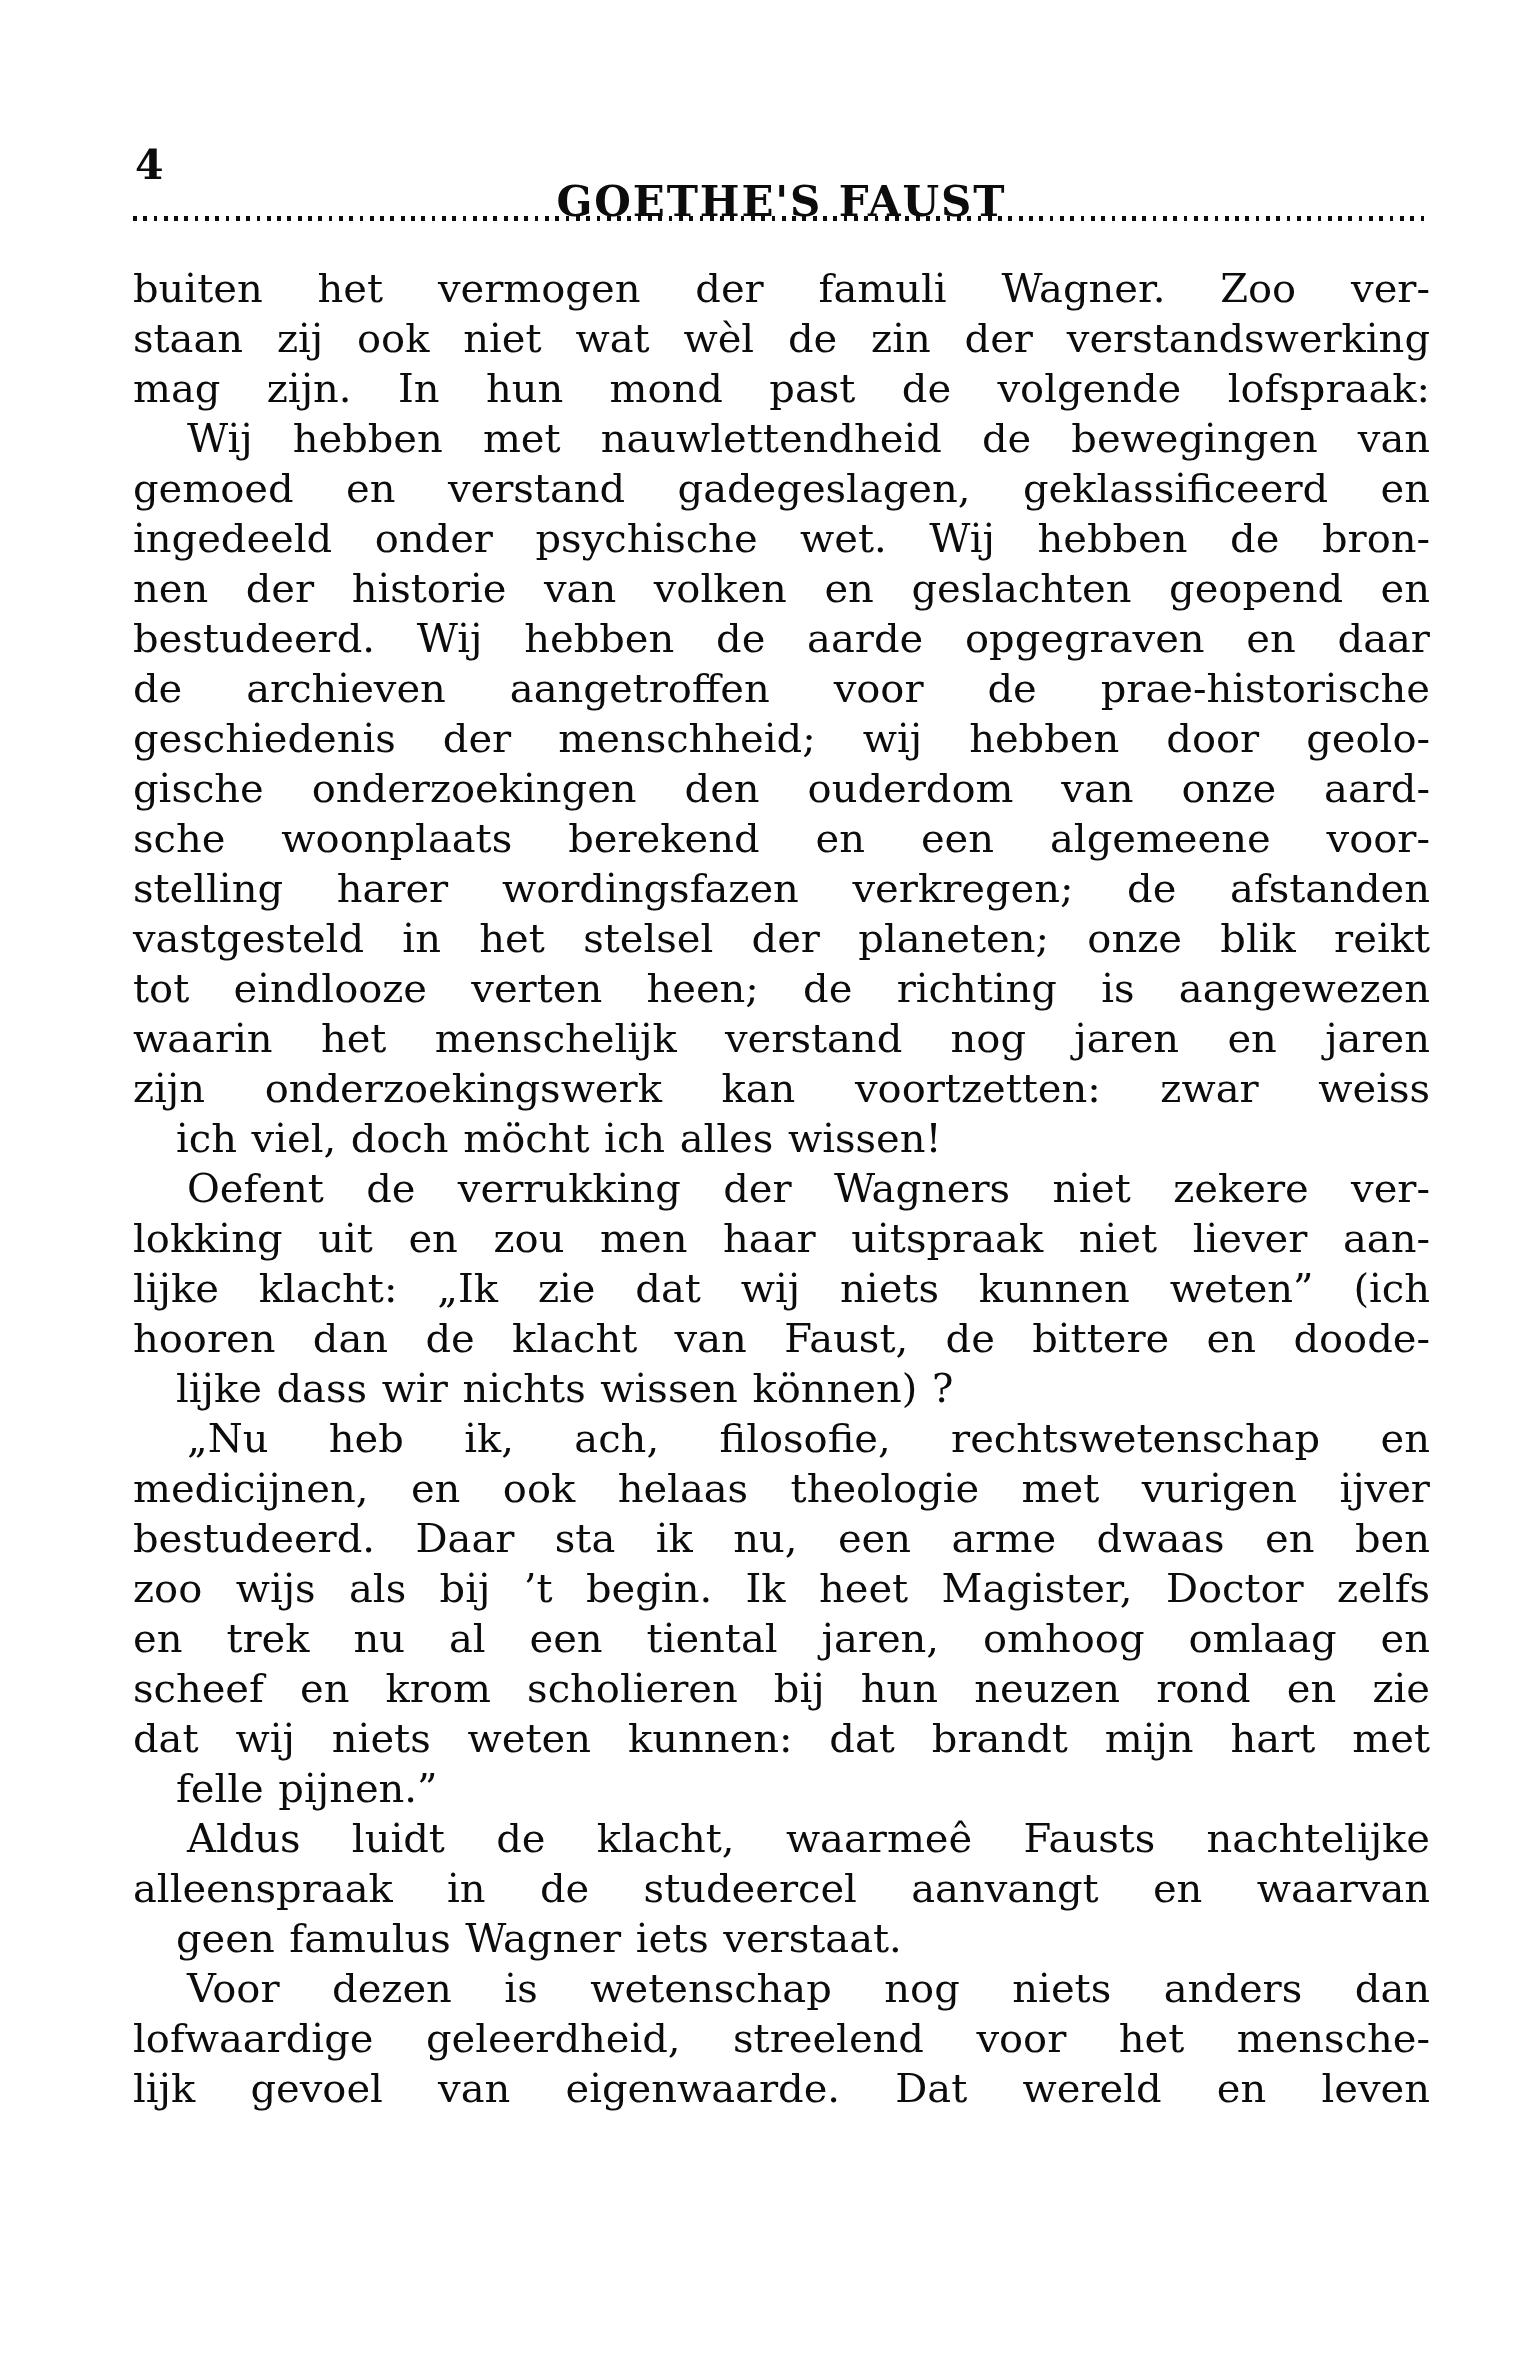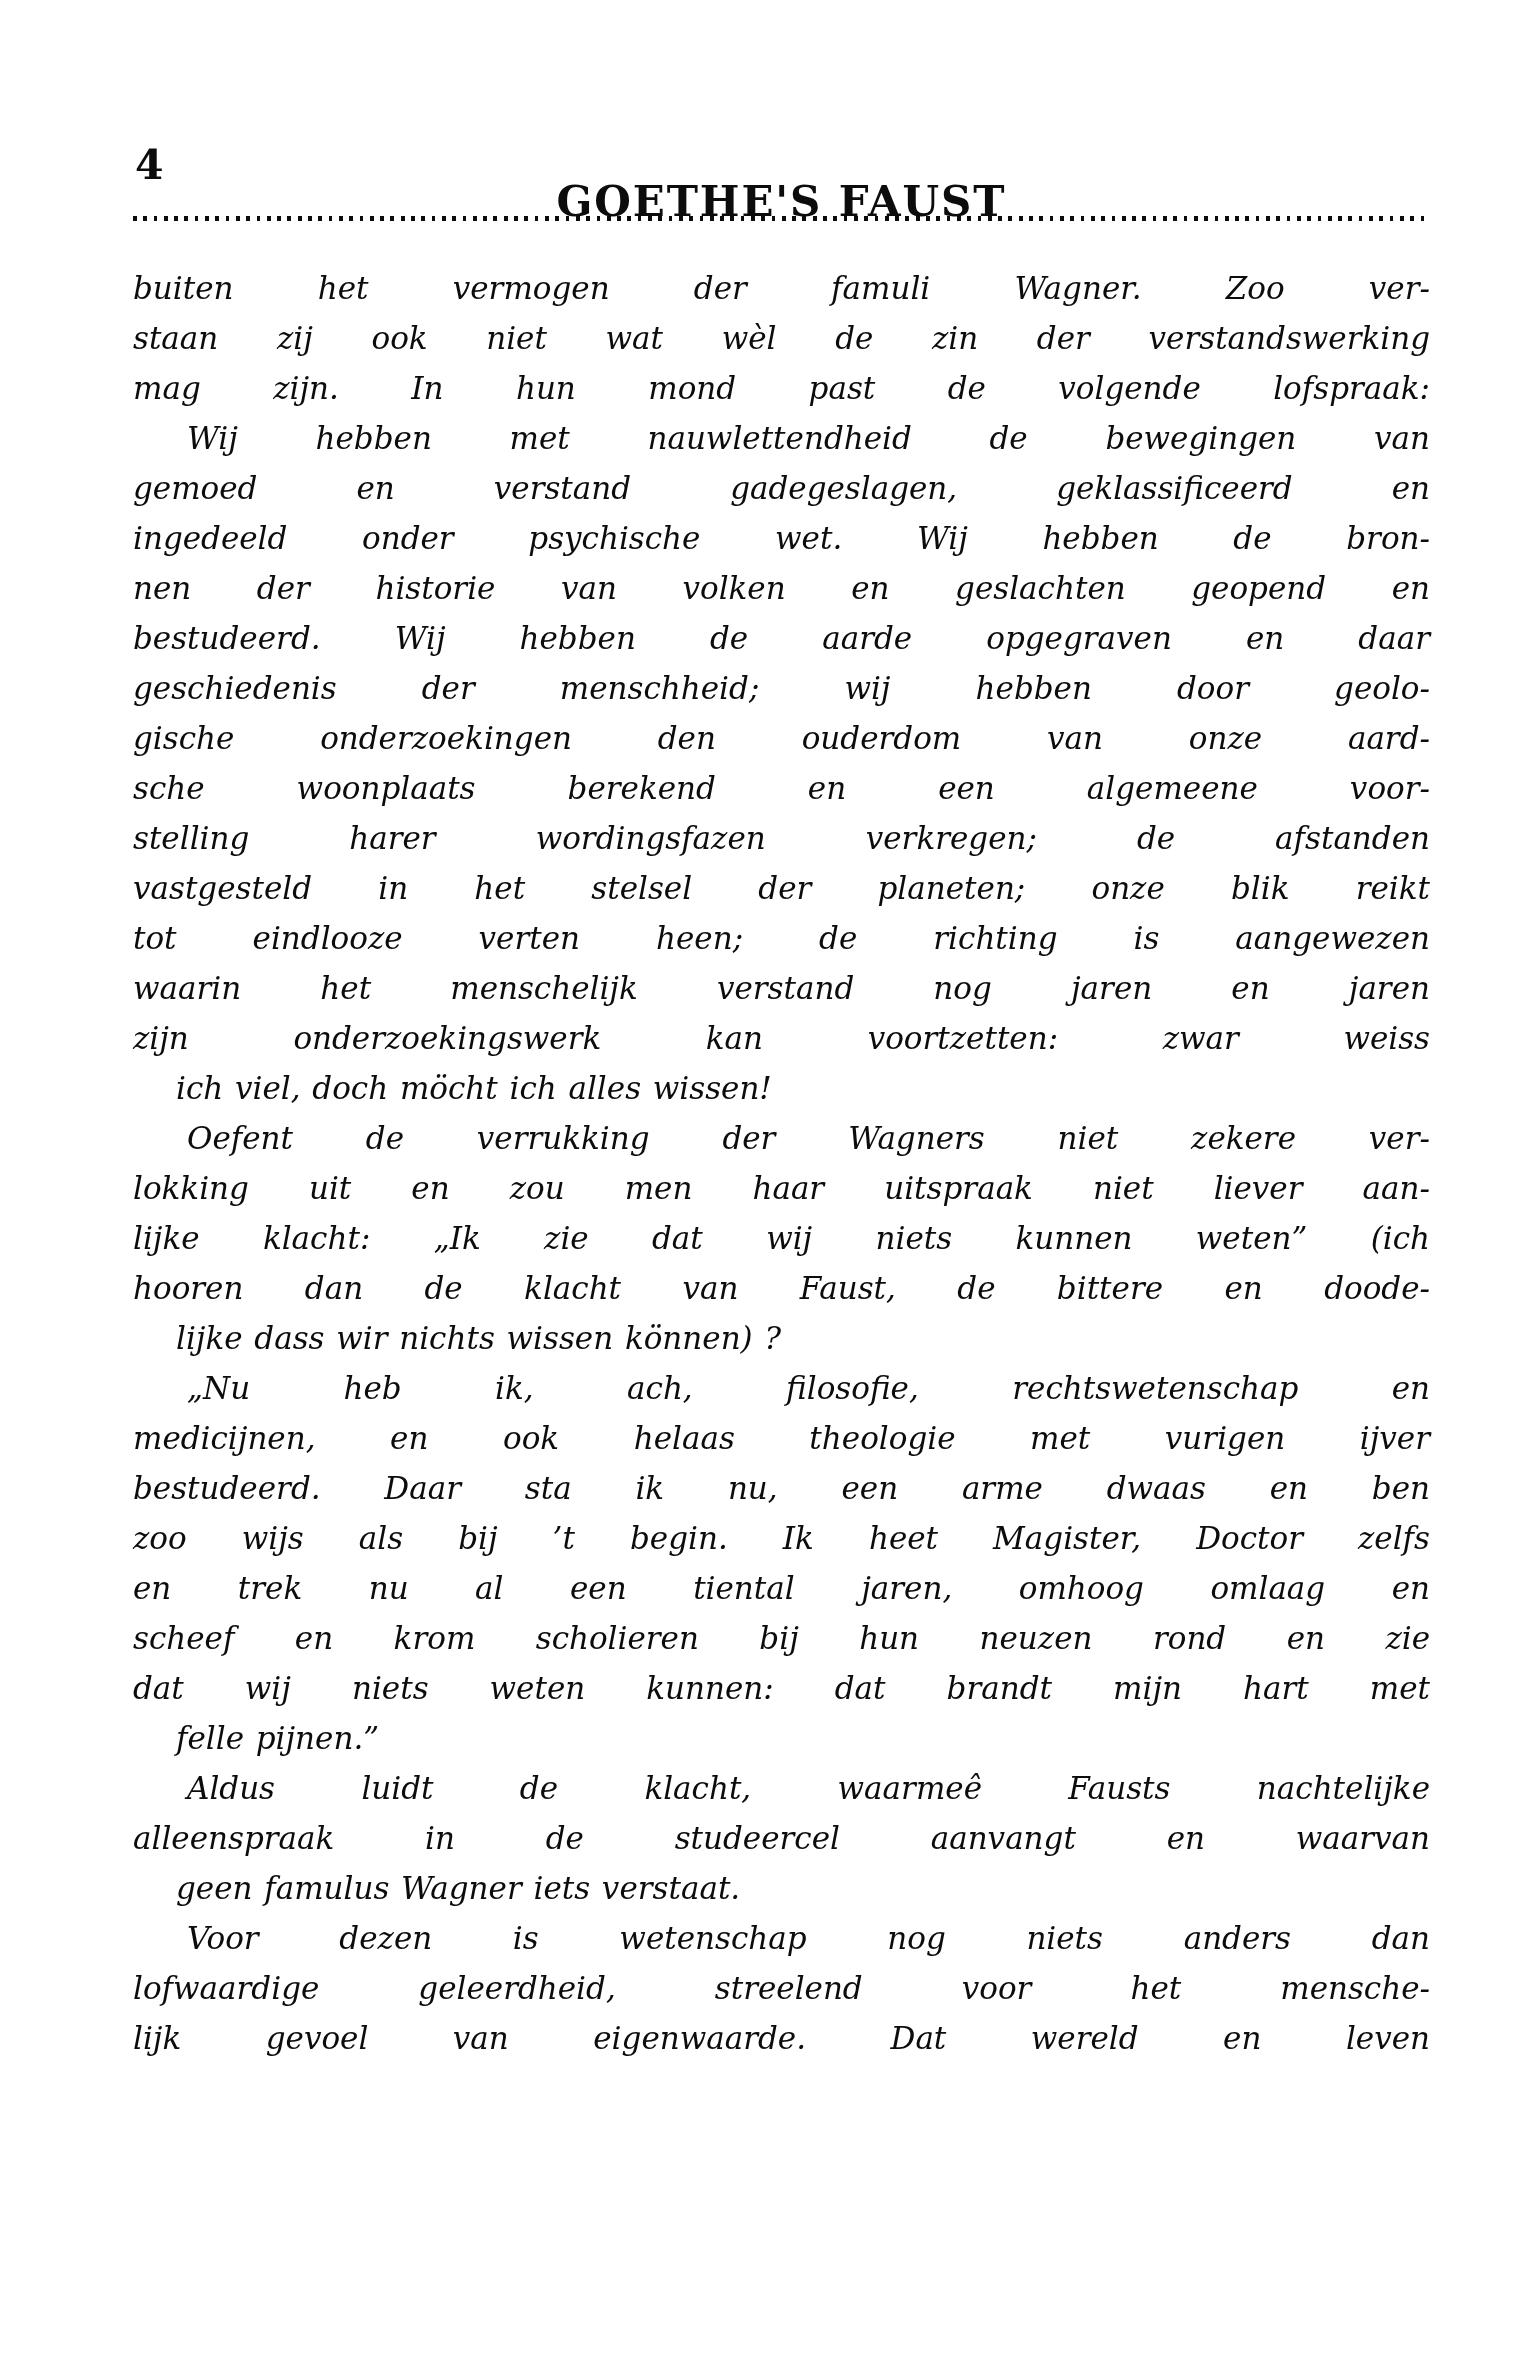--- a/index.html
+++ b/index.html
@@ -57,27 +57,26 @@
     position: absolute;
     top: 263px;
     left: 133px;
     right: 107px;
   }
   .paragraph {
     margin: 0;
     padding: 0;
   }
   .line {
-    font-size: 31px;
+    font-size: 40px;
     line-height: 50px;
     text-align: justify;
     text-align-last: justify;
     white-space: normal;
     word-spacing: 1.9px;
-    font-style: italic;
   }
   .line.no-justify {
     text-align-last: left;
     margin-left: 43px;
   }
   .line.first-indent {
     padding-left: 54px;
   }
 </style>
 </head>
@@ -94,20 +93,21 @@
         <div class="line">buiten het vermogen der famuli Wagner. Zoo ver-</div>
         <div class="line">staan zij ook niet wat wèl de zin der verstandswerking</div>
         <div class="line">mag zijn. In hun mond past de volgende lofspraak:</div>
       </div>
       <div class="paragraph">
         <div class="line first-indent">Wij hebben met nauwlettendheid de bewegingen van</div>
         <div class="line">gemoed en verstand gadegeslagen, geklassificeerd en</div>
         <div class="line">ingedeeld onder psychische wet. Wij hebben de bron-</div>
         <div class="line">nen der historie van volken en geslachten geopend en</div>
         <div class="line">bestudeerd. Wij hebben de aarde opgegraven en daar</div>
+        <div class="line">de archieven aangetroffen voor de prae-historische</div>
         <div class="line">geschiedenis der menschheid; wij hebben door geolo-</div>
         <div class="line">gische onderzoekingen den ouderdom van onze aard-</div>
         <div class="line">sche woonplaats berekend en een algemeene voor-</div>
         <div class="line">stelling harer wordingsfazen verkregen; de afstanden</div>
         <div class="line">vastgesteld in het stelsel der planeten; onze blik reikt</div>
         <div class="line">tot eindlooze verten heen; de richting is aangewezen</div>
         <div class="line">waarin het menschelijk verstand nog jaren en jaren</div>
         <div class="line">zijn onderzoekingswerk kan voortzetten: zwar weiss</div>
         <div class="line no-justify">ich viel, doch möcht ich alles wissen!</div>
       </div>

